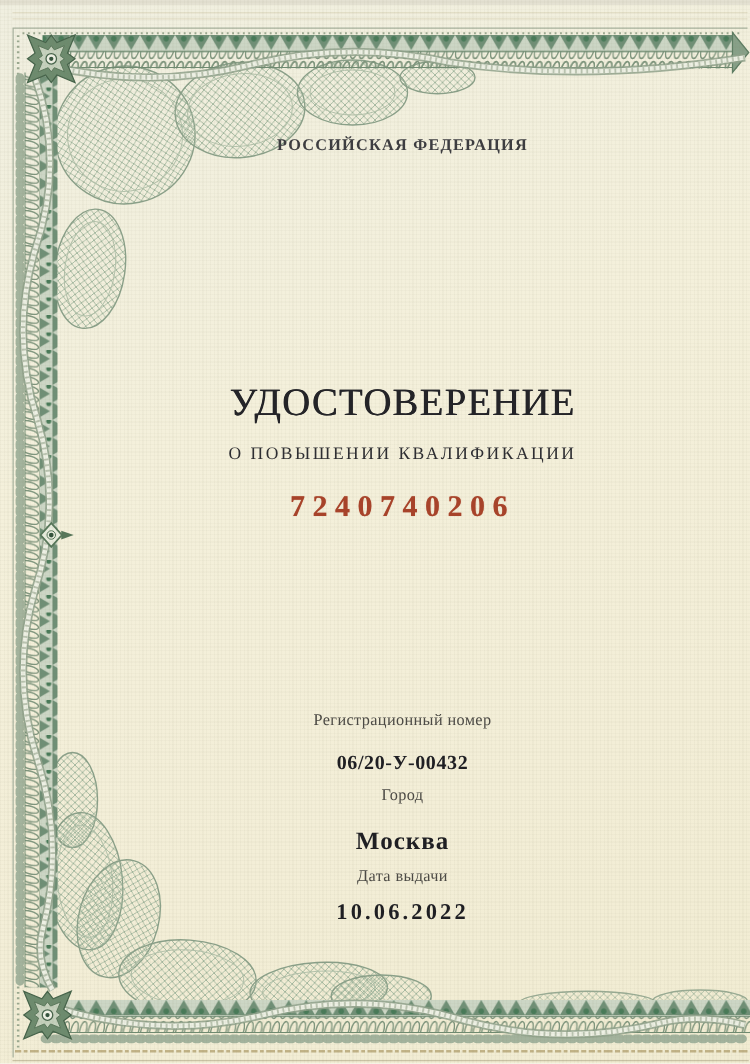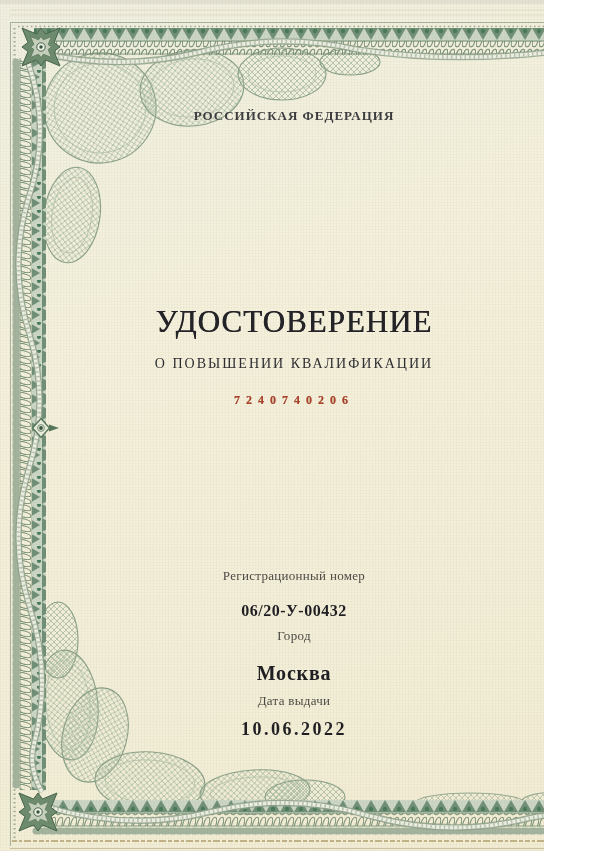--- a/index.html
+++ b/index.html
@@ -1,33 +1,33 @@
 <!DOCTYPE html>
 <html><head>
 <meta charset="utf-8">
 <style>
   html,body{margin:0;padding:0;background:#ffffff;}
   .page{
-    position:relative;width:544px;height:851px;overflow:hidden;
+    position:relative;width:600px;height:851px;overflow:hidden;
     font-family:"Liberation Serif", serif;
     background:linear-gradient(160deg,#f0efe0 0%,#f4f0db 38%,#f3eed7 72%,#f1ecd2 100%);
   }
   .texture{
     position:absolute;inset:0;pointer-events:none;
     background-image:
       repeating-linear-gradient(90deg, rgba(120,118,88,0.045) 0 1px, rgba(0,0,0,0) 1px 3px),
       repeating-linear-gradient(0deg, rgba(120,118,88,0.035) 0 1px, rgba(0,0,0,0) 1px 3px);
   }
   .border-art{position:absolute;left:0;top:0;}
   .text-layer{position:absolute;left:50px;right:6px;top:0;bottom:0;}
   .text-layer > div{position:absolute;left:0;right:0;text-align:center;white-space:nowrap;}
   .country{top:108px;font-size:13px;font-weight:bold;letter-spacing:1px;color:#3d3d40;}
   .title{top:304px;font-size:31px;letter-spacing:1px;color:#242428;text-shadow:0.4px 0 0 #242428;}
   .subtitle{top:356px;font-size:14px;font-weight:normal;letter-spacing:2px;color:#2e2e32;}
-  .serial{top:393px;font-size:12px;font-weight:bold;letter-spacing:6px;color:#a7432a;text-shadow:0 0 0.6px rgba(167,67,42,0.6);}
+  .serial{top:393px;font-size:24px;font-weight:bold;letter-spacing:6px;color:#a7432a;text-shadow:0 0 0.6px rgba(167,67,42,0.6);}
   .doctype{top:481px;font-size:17px;font-style:italic;letter-spacing:0.3px;color:#343430;}
   .flabel{font-size:13px;color:#4c4a45;letter-spacing:0.3px;}
   .fvalue{font-weight:bold;color:#1f1f23;}
   .reg-label{top:568px;}
   .reg-value{top:602px;font-size:16px;letter-spacing:0.5px;}
   .city-label{top:628px;}
   .city-value{top:662px;font-size:20px;letter-spacing:0.8px;font-family:Liberation Serif, serif;}
   .date-label{top:693px;}
   .date-value{top:719px;font-size:18px;letter-spacing:2.5px;}
   .swag{fill:url(#net);stroke:#8aa089;stroke-width:1.1;}

